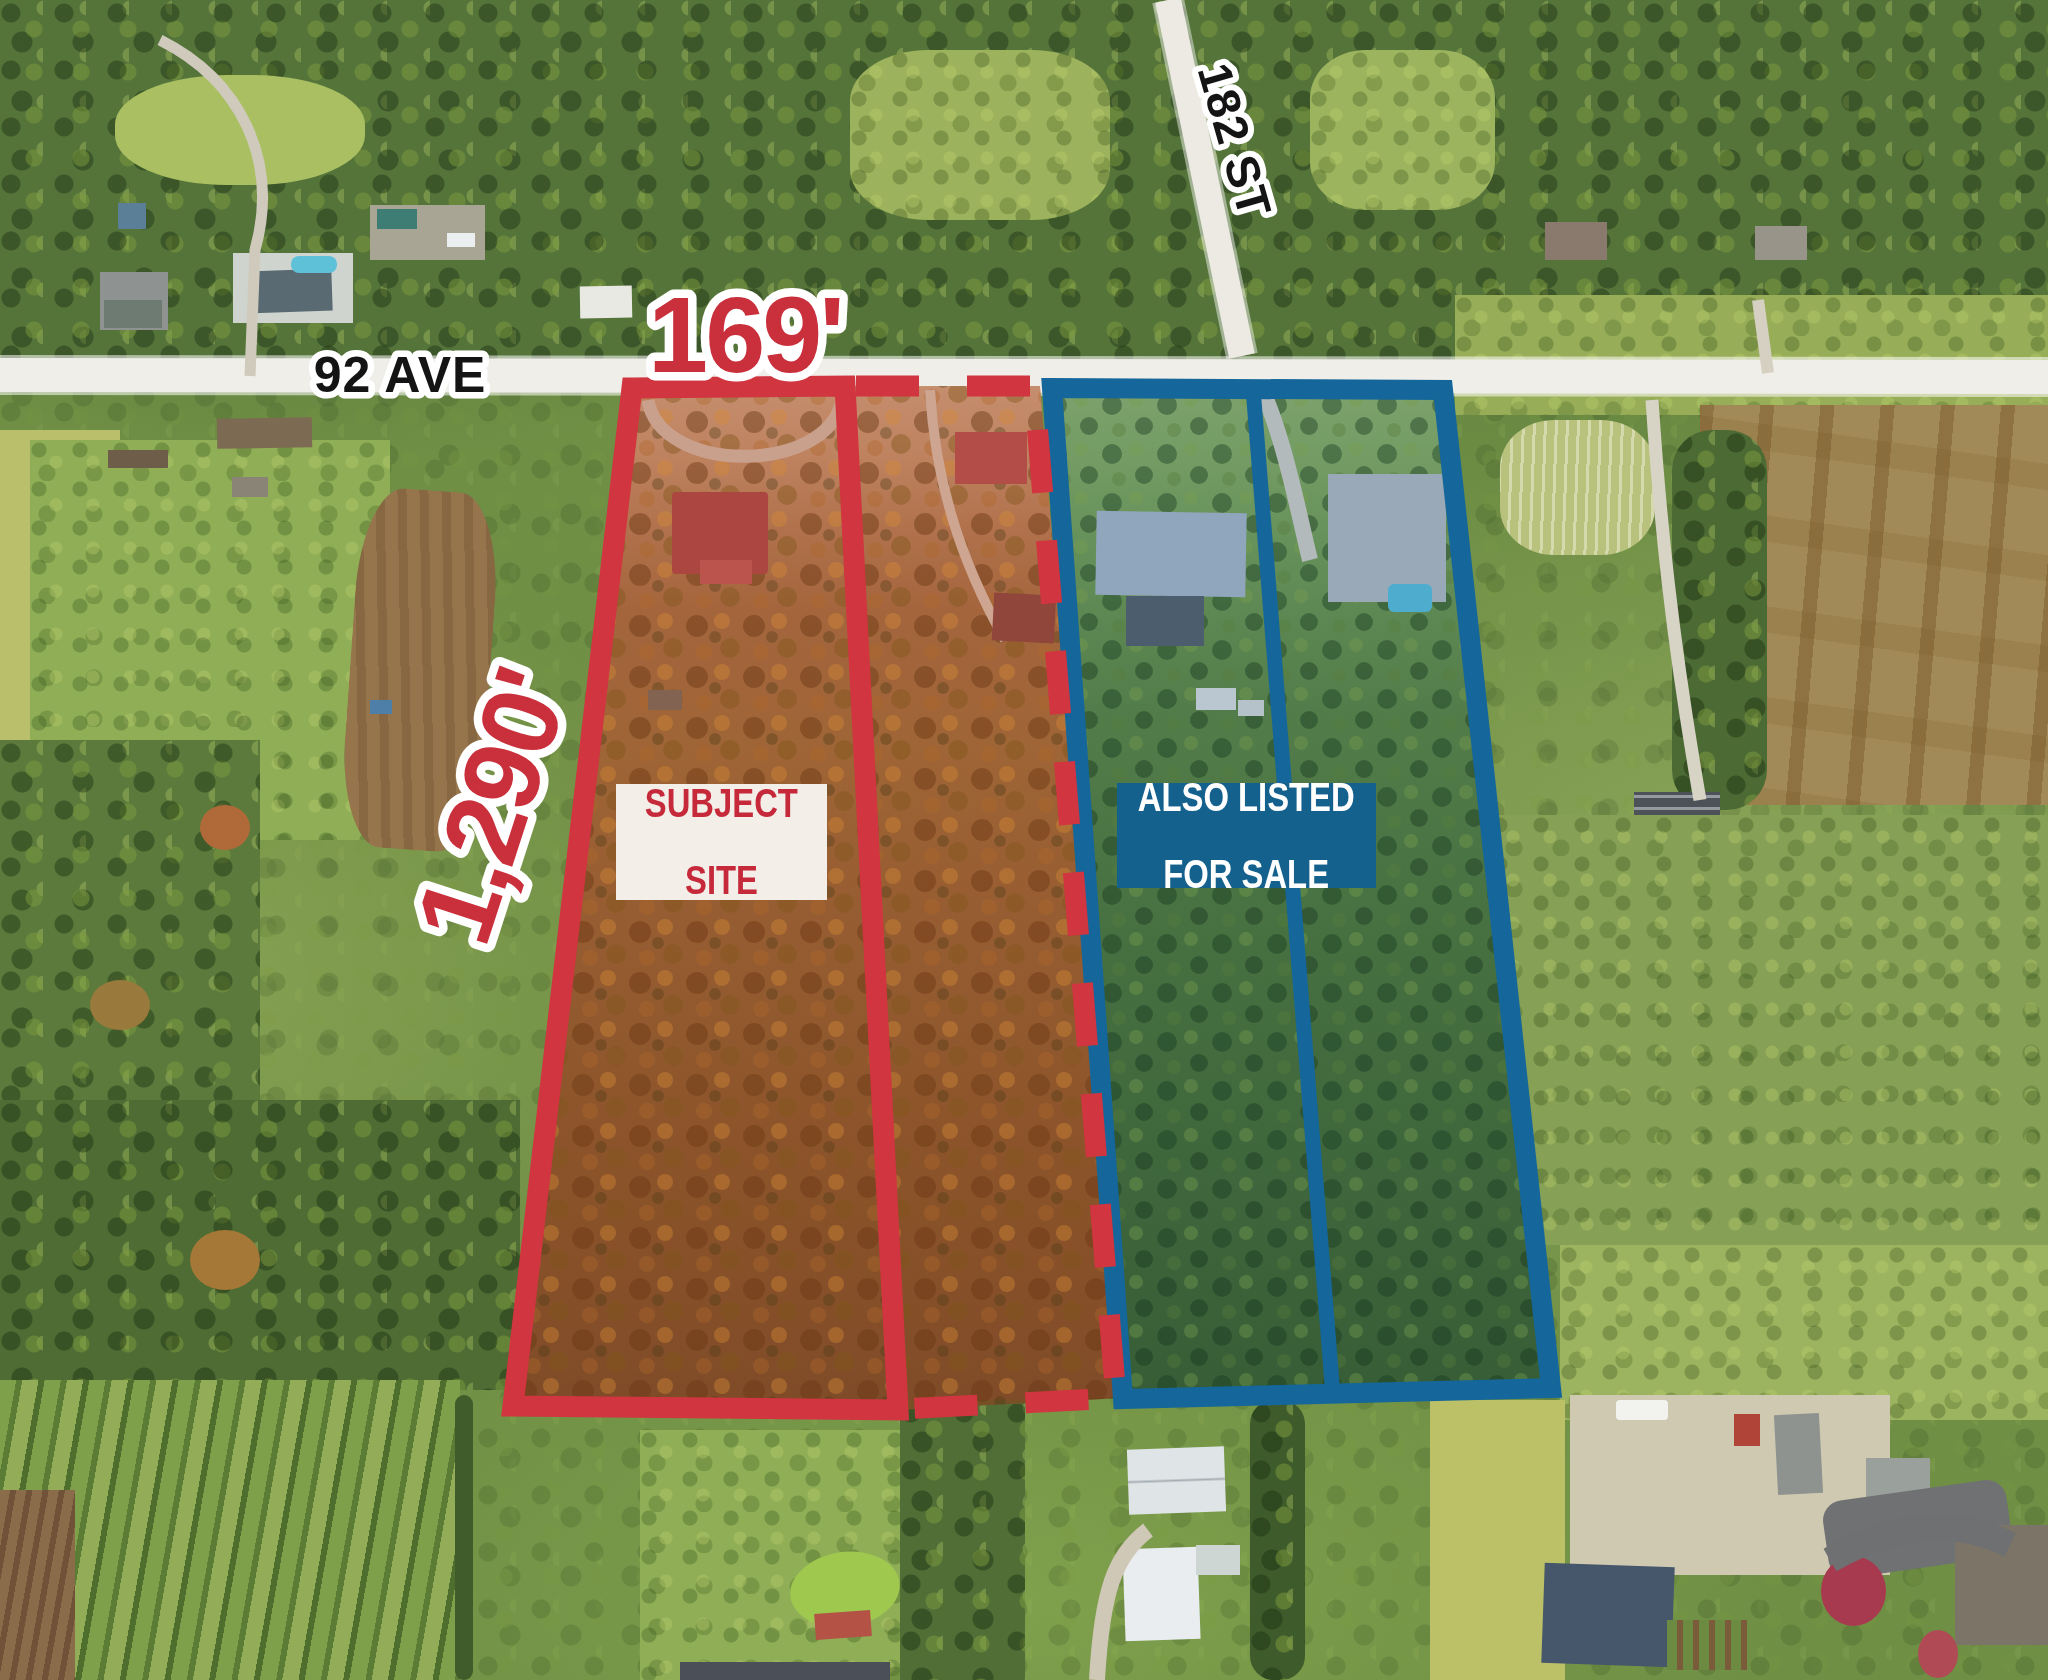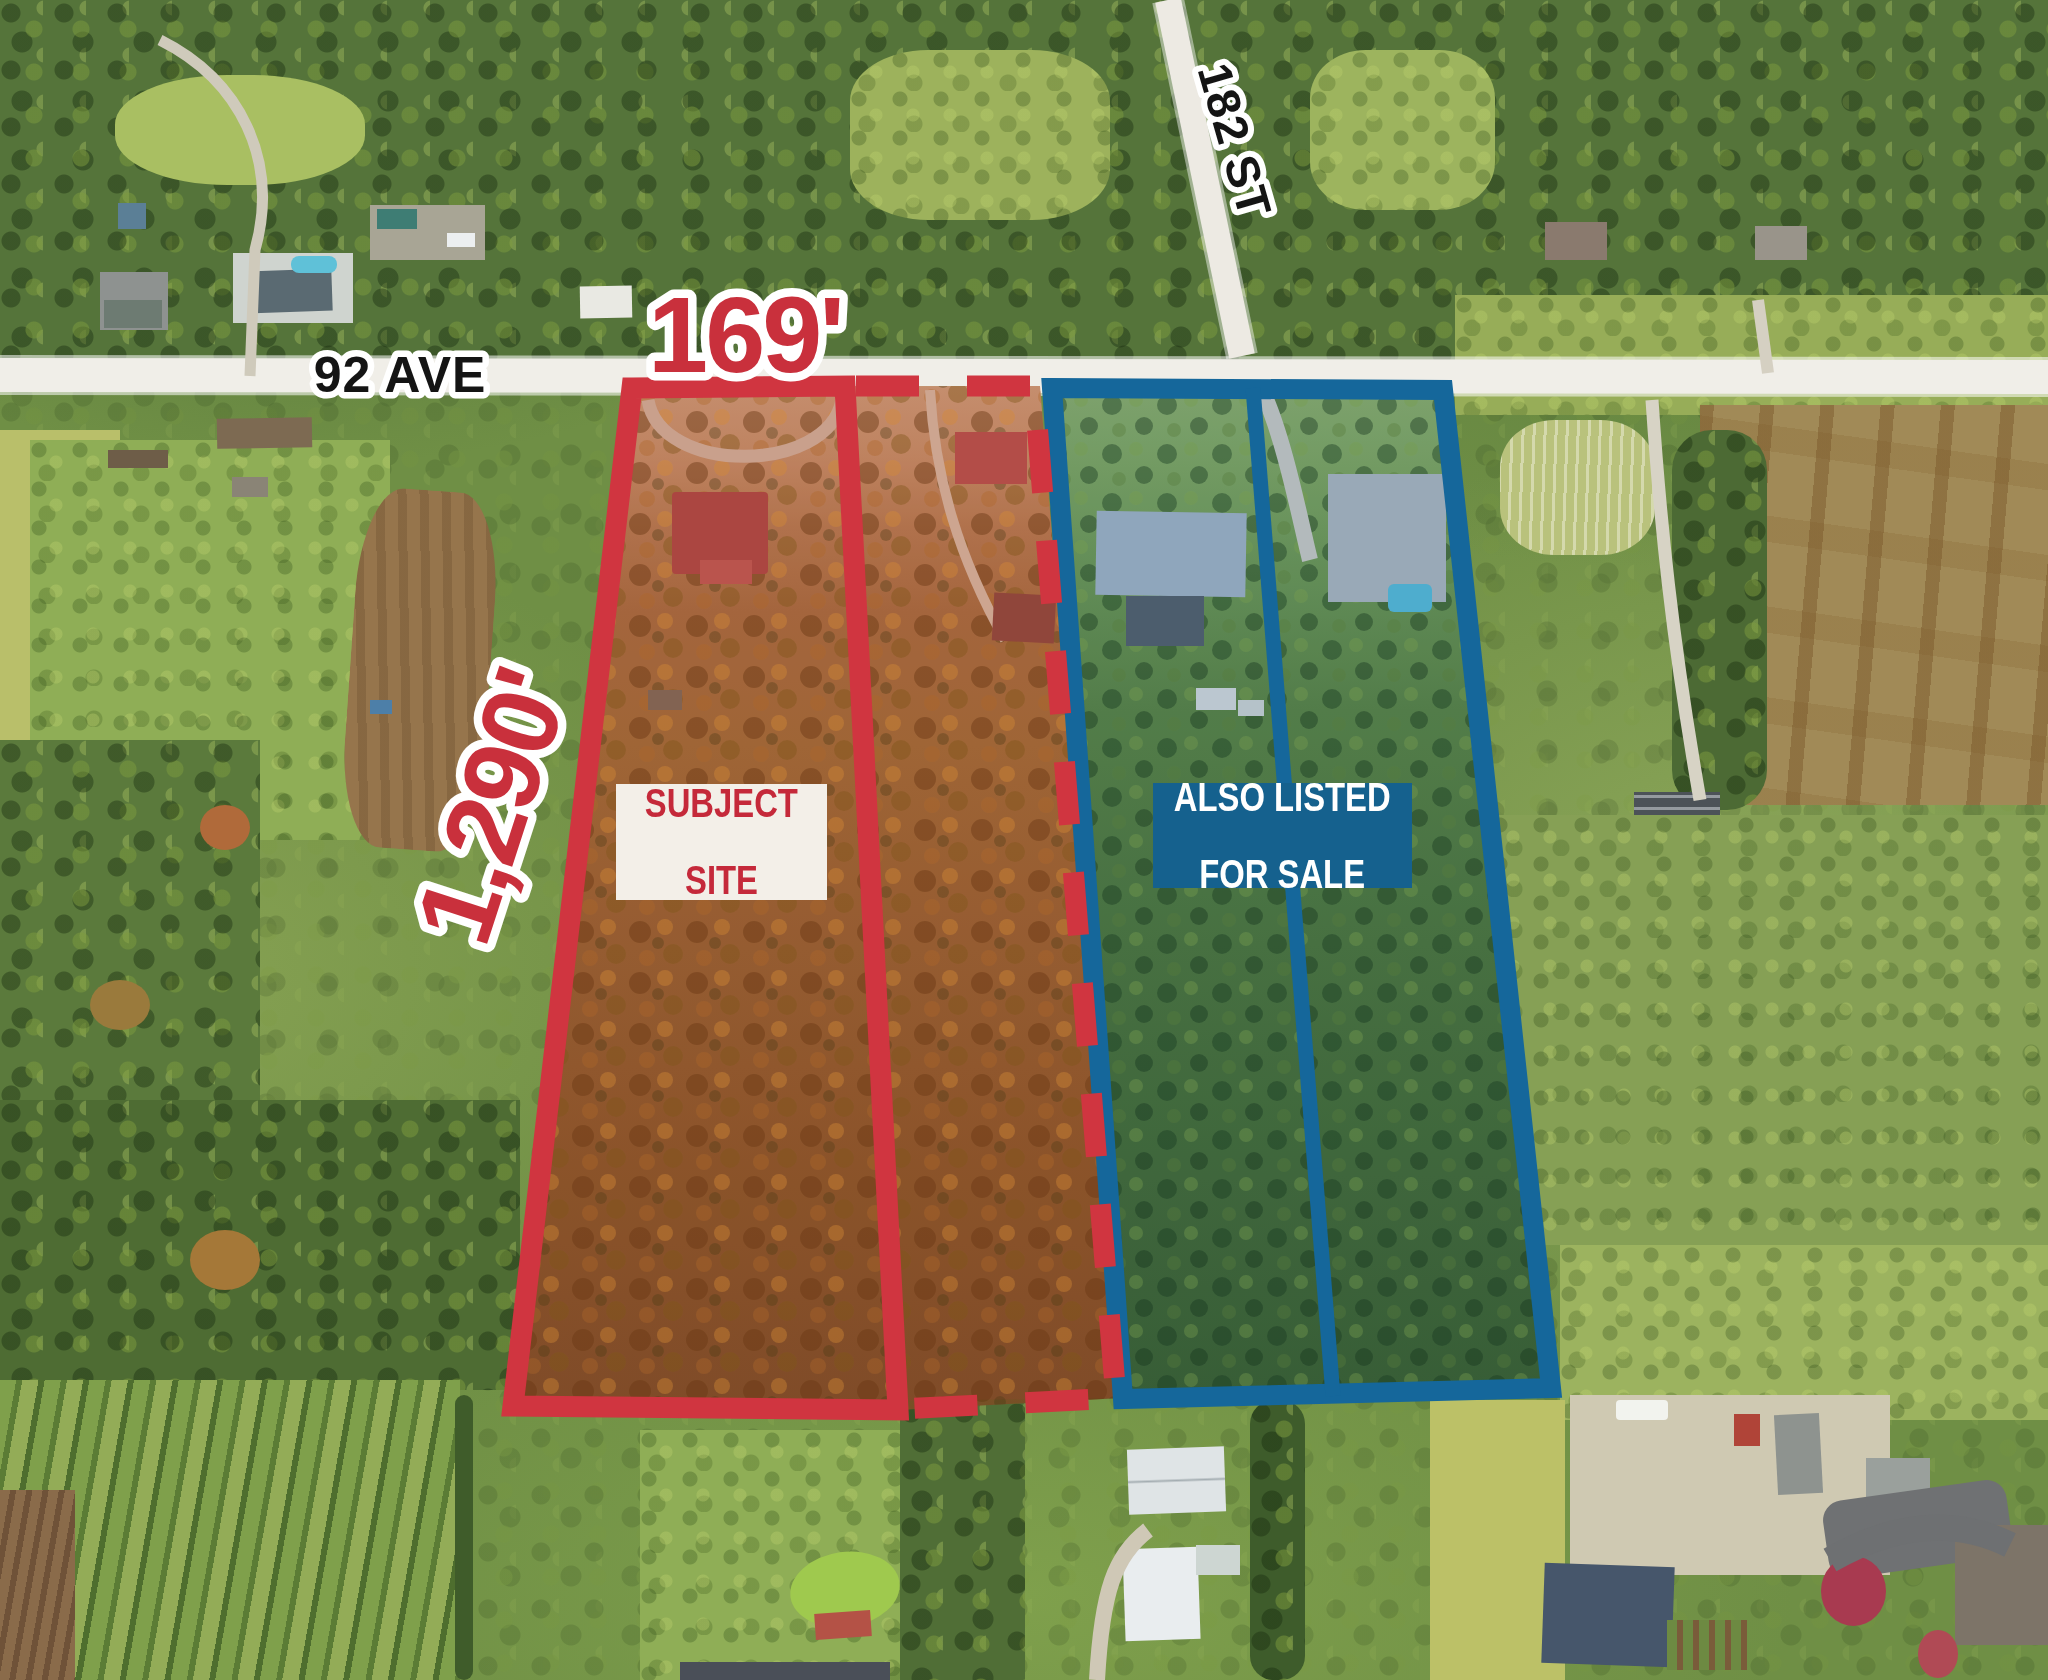--- a/index.html
+++ b/index.html
@@ -216,18 +216,18 @@
     <text x="400" y="392" text-anchor="middle" font-family="'Liberation Sans',sans-serif" font-size="50" font-weight="bold" letter-spacing="1" fill="#141414" stroke="#ffffff" stroke-width="13" stroke-linejoin="round" paint-order="stroke">92 AVE</text>
     <text transform="translate(1219,145) rotate(74)" text-anchor="middle" font-family="'Liberation Sans',sans-serif" font-size="47" font-weight="bold" letter-spacing="1" fill="#141414" stroke="#ffffff" stroke-width="12" stroke-linejoin="round" paint-order="stroke">182 ST</text>
     <text x="745" y="372" text-anchor="middle" font-family="'Liberation Sans',sans-serif" font-size="108" font-weight="bold" letter-spacing="-3" fill="#c9303c" stroke="#ffffff" stroke-width="17" stroke-linejoin="round" paint-order="stroke">169'</text>
     <text transform="translate(528,818) rotate(-72)" text-anchor="middle" font-family="'Liberation Sans',sans-serif" font-size="108" font-weight="bold" letter-spacing="-3" fill="#c9303c" stroke="#ffffff" stroke-width="17" stroke-linejoin="round" paint-order="stroke">1,290'</text>
   </svg>
 
   <div class="box" style="left:616px;top:784px;width:211px;height:116px;background:#f3efe8;color:#c5293a;">
     <span class="ln">SUBJECT</span>
     <span class="ln">SITE</span>
   </div>
-  <div class="box" style="left:1153px;top:783px;width:259px;height:105px;background:#15618e;color:#ffffff;">
+  <div class="box" style="left:1117px;top:783px;width:259px;height:105px;background:#15618e;color:#ffffff;">
     <span class="ln">ALSO LISTED</span>
     <span class="ln">FOR SALE</span>
   </div>
 
 </div>
 
 </body></html>

